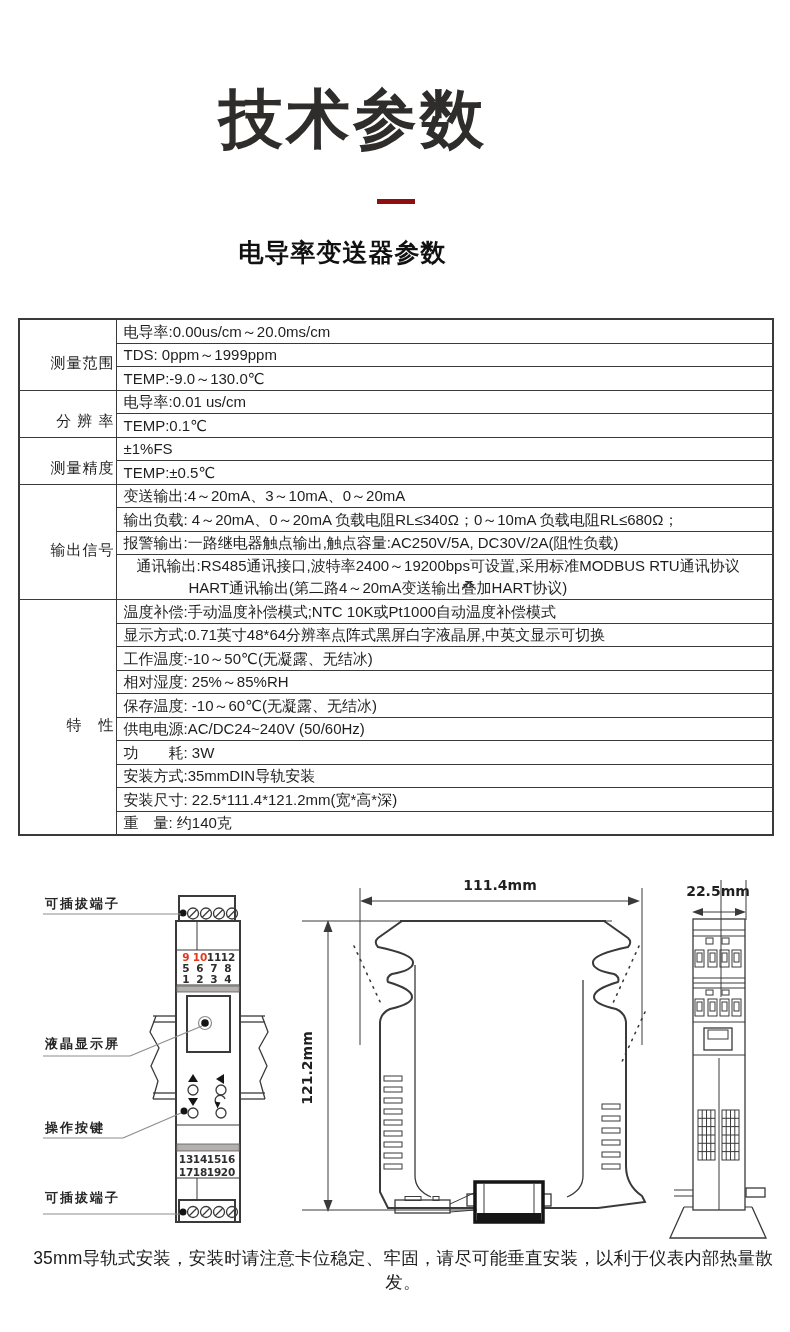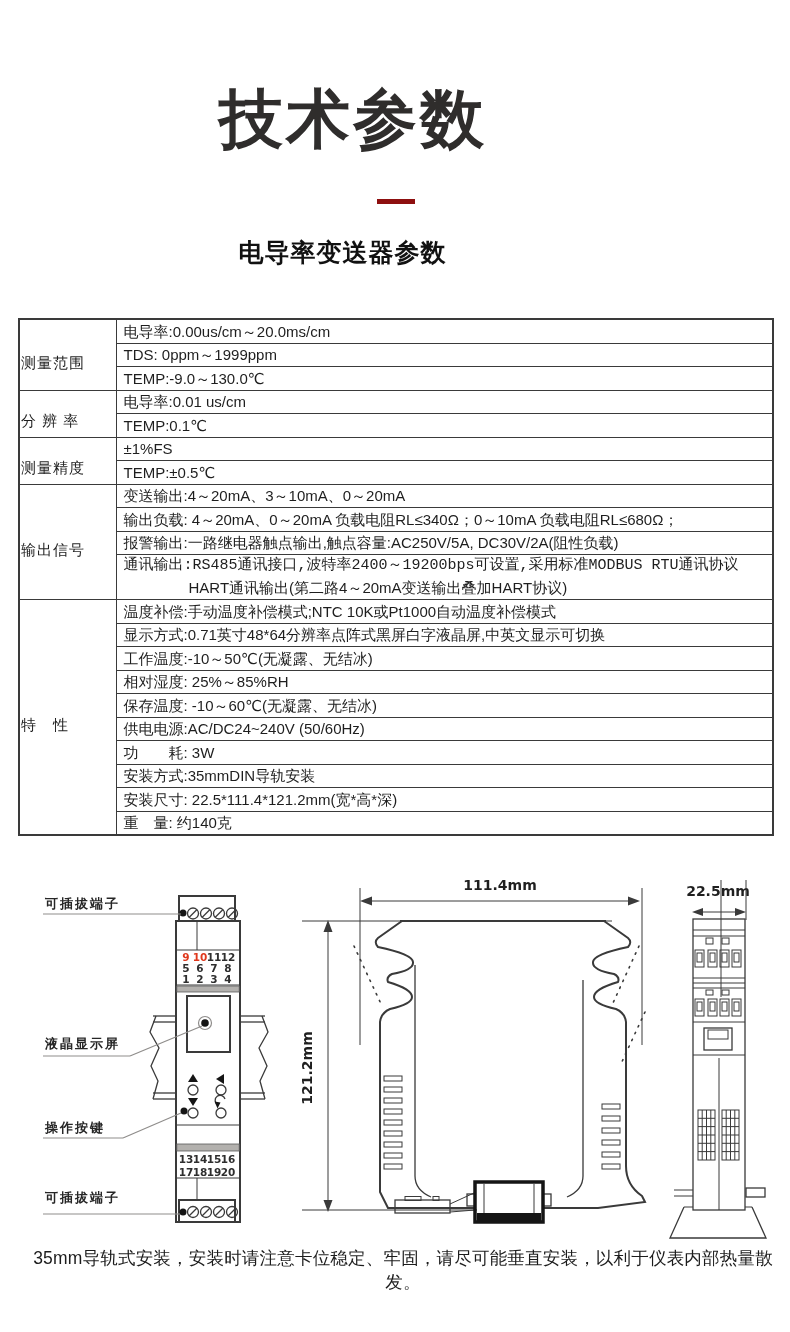--- a/index.html
+++ b/index.html
@@ -9,25 +9,25 @@
   .page-title{position:absolute;top:76px;left:0;width:706px;text-align:center;
     font-size:64px;font-weight:900;color:#2f2d2c;letter-spacing:3px;}
   .accent-dash{position:absolute;top:199px;left:377px;width:38px;height:5px;background:#8e0f0f;}
   .subtitle{position:absolute;top:236px;left:0;width:685px;text-align:center;
     font-size:25px;font-weight:700;color:#111;letter-spacing:1px;}
 
   .spec-wrap{position:absolute;left:18px;top:318px;width:754px;}
   table.spec{border-collapse:collapse;width:754px;table-layout:fixed;border:2px solid #3a3a3a;}
   table.spec td{border:1px solid #3a3a3a;font-size:15px;color:#1e1e1e;
     height:22.5px;line-height:1.15;white-space:nowrap;overflow:hidden;vertical-align:middle;margin-top:36px;}
-  td.glabel{text-align:left;vertical-align:top;padding-top:16px;font-size:16px;
+  td.glabel{text-align:right;vertical-align:top;padding-top:16px;font-size:16px;
     letter-spacing:1px;color:#1a1a1a;}
   td.val{padding:0 4px 0 7px;}
   td.val2{height:45px;padding:0;}
-  .val2 .l1{padding-left:7px;line-height:22px;white-space:nowrap;font-family:Liberation Mono, monospace;}
+  .val2 .l1{padding-left:20px;line-height:22px;white-space:nowrap;}
   .val2 .l2{padding-left:72px;line-height:22px;white-space:nowrap;}
 
   .note{position:absolute;left:28px;top:1246px;width:750px;font-size:17.5px;
     color:#1c1c1c;letter-spacing:0.2px;text-align:center;}
 
   svg{position:absolute;overflow:visible;}
   #svg-front{left:25px;top:880px;}
   #svg-side{left:298px;top:870px;}
   #svg-end{left:662px;top:872px;}
 

